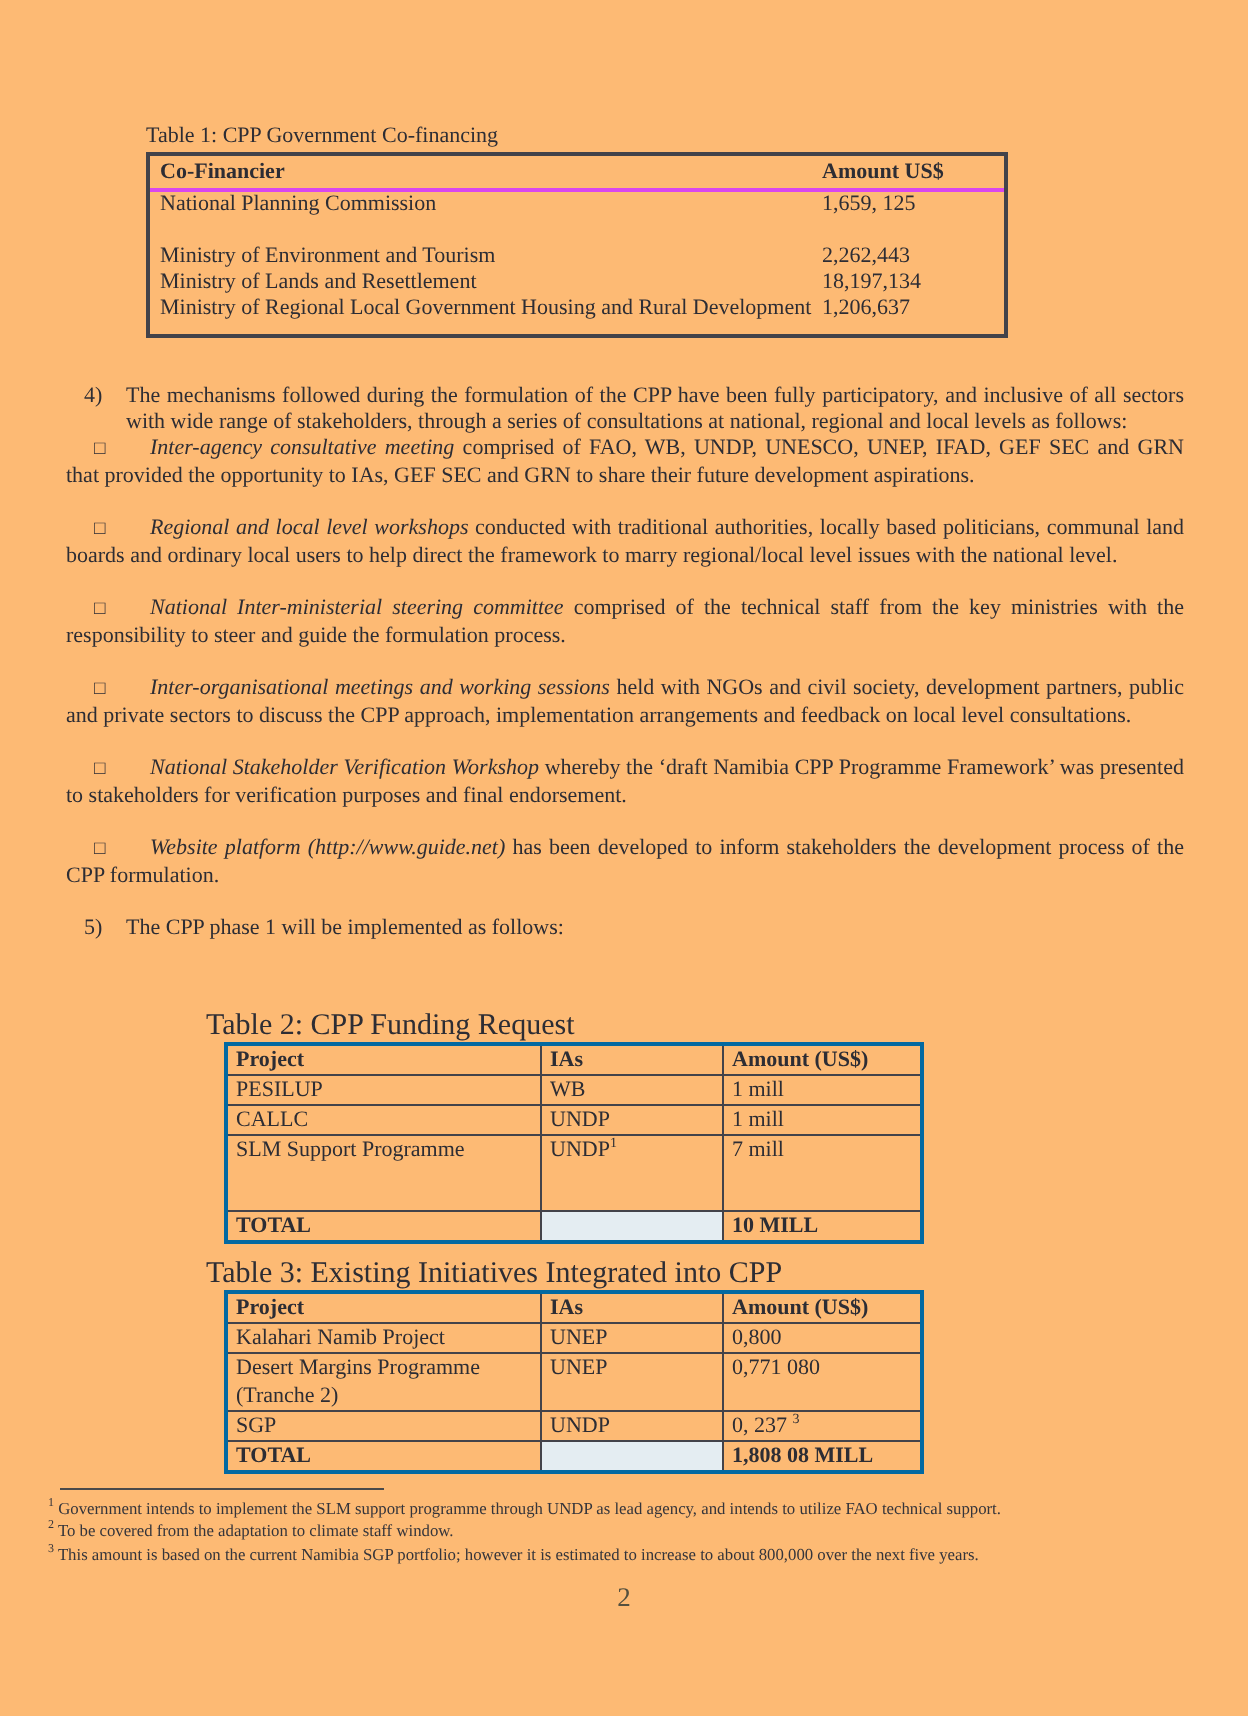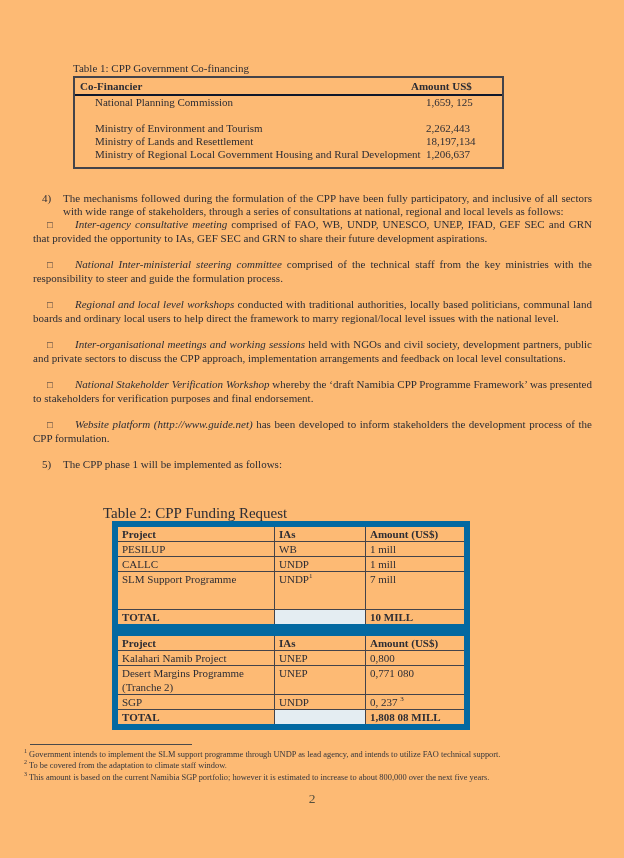--- a/index.html
+++ b/index.html
@@ -9,41 +9,41 @@
     margin:0 auto;
     background:#fdba74;
     font-family:"Liberation Serif", serif;
     color:#2d2d34;
     overflow:hidden;
   }
   
   .t1-section{position:absolute;left:73px;top:61px;width:431px;}
   .t1-title{font-size:11px;line-height:14px;}
   .t1-box{border:2px solid #43434a;margin-top:1px;padding:0 0 6px 0;}
-  .t1-row{display:flex;padding:0 20px;line-height:13px;font-size:11px;}
-  .t1-head{font-weight:bold;border-bottom:2px solid #0f172a;padding:1px 5px;line-height:14px;}
+  .t1-row{display:flex;padding:0 5px;line-height:13px;font-size:11px;}
+  .t1-head{font-weight:bold;border-bottom:2px solid #d946ef;padding:1px 5px;line-height:14px;}
   .t1-c1{width:331px;}
   .t1-c2{flex:1;}
   .t1-row .just{text-align:justify;}
   .blankrow{min-height:13px;}
   
   .body-section{position:absolute;left:33px;top:192px;width:559px;font-size:11px;line-height:13px;}
   .body-section p{margin:0;text-align:justify;}
   p.numbered{position:relative;margin-left:30px;margin-top:13px;}
   p.numbered .num{position:absolute;left:-21px;}
   p.bullet{text-indent:0;margin-top:13px;}
   p.bullet.first{margin-top:0;}
   .marker{display:inline-block;width:28px;padding-left:14px;font-size:9.5px;text-indent:0;}
   .ital{font-style:italic;}
   p.numbered.item4{margin-top:0;}
   
   .tables-section{position:absolute;left:103px;top:506px;}
   .tbl-title{font-size:15px;line-height:14px;margin:0 0 1px 0;}
   .tbl-title.t3{margin-top:8px;}
-  table.grid{border-collapse:collapse;table-layout:fixed;width:330px;font-size:11px;margin-left:9px;border:6px solid #0369a1;}
+  table.grid{border-collapse:collapse;table-layout:fixed;width:330px;font-size:11px;margin-left:9px;border:2px solid #0369a1;}
   table.grid td,table.grid th{border:1px solid #43434a;padding:0 4px;line-height:14px;vertical-align:top;text-align:left;}
   table.grid th{font-weight:bold;}
   .colP{width:148px;} .colI{width:82px;} .colA{width:90px;}
   tr.tall td{height:37px;}
   tr.tall2 td{height:26px;}
   td.shade{background:#e4edf2;}
   td.boldcell,.boldcell{font-weight:bold;}
   sup{font-size:7px;line-height:0;vertical-align:super;}
   
   .footnotes{position:absolute;left:24px;top:744px;width:578px;font-size:8.4px;line-height:11.3px;color:#35353b;}
@@ -88,25 +88,25 @@
 
     <p class="numbered item4">
       <span class="num">4)</span><span>The mechanisms followed during the formulation of the CPP have been fully participatory, and inclusive of all sectors with wide range of stakeholders, through a series of consultations at national, regional and local levels as follows:</span>
     </p>
 
     <p class="bullet first">
       <span class="marker">□</span><span class="ital">Inter-agency consultative meeting</span><span> comprised of FAO, WB, UNDP, UNESCO, UNEP, IFAD, GEF SEC and GRN that provided the opportunity to IAs, GEF SEC and GRN to share their future development aspirations.</span>
     </p>
 
     <p class="bullet">
-      <span class="marker">□</span><span class="ital">National Inter-ministerial steering committee</span><span> comprised of the technical staff from the key ministries with the responsibility to steer and guide the formulation process.</span>
+      <span class="marker">□</span><span class="ital">Regional and local level workshops</span><span> conducted with traditional authorities, locally based politicians, communal land boards and ordinary local users to help direct the framework to marry regional/local level issues with the national level.</span>
     </p>
 
     <p class="bullet">
-      <span class="marker">□</span><span class="ital">Regional and local level workshops</span><span> conducted with traditional authorities, locally based politicians, communal land boards and ordinary local users to help direct the framework to marry regional/local level issues with the national level.</span>
+      <span class="marker">□</span><span class="ital">National Inter-ministerial steering committee</span><span> comprised of the technical staff from the key ministries with the responsibility to steer and guide the formulation process.</span>
     </p>
 
     <p class="bullet">
       <span class="marker">□</span><span class="ital">Inter-organisational meetings and working sessions</span><span> held with NGOs and civil society, development partners, public and private sectors to discuss the CPP approach, implementation arrangements and feedback on local level consultations.</span>
     </p>
 
     <p class="bullet">
       <span class="marker">□</span><span class="ital">National Stakeholder Verification Workshop</span><span> whereby the ‘draft Namibia CPP Programme Framework’ was presented to stakeholders for verification purposes and final endorsement.</span>
     </p>
 
@@ -145,20 +145,21 @@
         <td>7 mill</td>
       </tr>
       <tr>
         <td class="boldcell">TOTAL</td>
         <td class="shade"></td>
         <td class="boldcell">10 MILL</td>
       </tr>
     </tbody>
       </table>
 
+    <p class="tbl-title t3">Table 3: Existing Initiatives Integrated into CPP</p>
     <table class="grid">
       <tbody>
           <tr>
         <th class="colP">Project</th>
         <th class="colI">IAs</th>
         <th class="colA">Amount (US$)</th>
       </tr>
       <tr>
         <td>Kalahari Namib Project</td>
         <td>UNEP</td>

